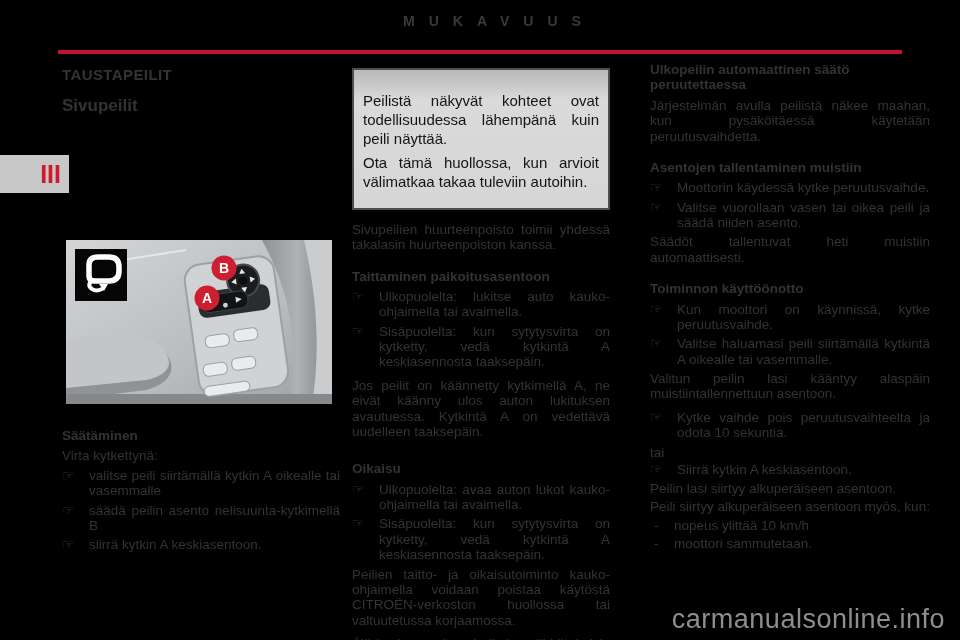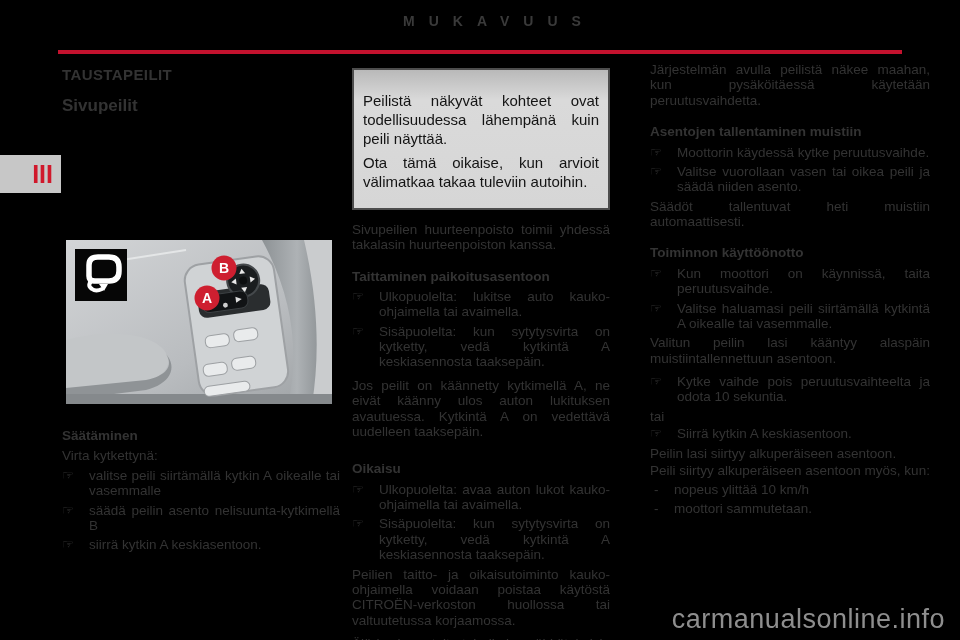--- a/index.html
+++ b/index.html
@@ -12,21 +12,21 @@
   .page-title{
     position:absolute;top:13px;left:12px;width:960px;text-align:center;
     font-size:14px;font-weight:bold;color:#3a3a3a;
     letter-spacing:14px;text-indent:14px;
   }
   .red-rule{
     position:absolute;top:50px;left:58px;width:844px;height:4px;
     background:#c4122e;
   }
   .chapter-tab{
-    position:absolute;left:0;top:155px;width:61px;height:38px;
+    position:absolute;left:0;top:155px;width:69px;height:38px;
     background:#c7c7c7;box-sizing:border-box;
     display:flex;align-items:center;justify-content:flex-end;
     padding-right:8px;color:#d0182b;font-size:25px;font-weight:bold;
   }
   .col{position:absolute;font-size:13.5px;line-height:1.14;text-align:justify;color:#333;}
   .col p{margin:0 0 8px;}
   .h-section{font-size:15px;font-weight:bold;letter-spacing:.4px;margin:0;}
   .h-sub{font-size:17px;font-weight:bold;margin:13px 0 11px;text-align:left;}
   .h-topic{font-size:13.5px;font-weight:bold;margin:16px 0 5px;text-align:left;}
   .bullet{display:flex;margin:2px 0 4px;}
@@ -143,21 +143,21 @@
   </div>
   <div class="bullet">
     <span class="marker">☞</span>
     <span class="txt">siirrä kytkin A keskiasentoon.</span>
   </div>
 </div>
 
 <div class="col col2">
   <div class="notice-box">
     <p>Peilistä näkyvät kohteet ovat todellisuudessa lähempänä kuin peili näyttää.</p>
-    <p>Ota tämä oikaise, kun arvioit välimatkaa takaa tuleviin autoihin.</p>
+    <p>Ota tämä huollossa, kun arvioit välimatkaa takaa tuleviin autoihin.</p>
   </div>
   <p>Sivupeilien huurteenpoisto toimii yhdessä takalasin huurteenpoiston kanssa.</p>
 
   <div class="h-topic">Taittaminen paikoitusasentoon</div>
   <div class="bullet">
     <span class="marker">☞</span>
     <span class="txt">Ulkopuolelta: lukitse auto kauko-ohjaimella tai avaimella.</span>
   </div>
   <div class="bullet">
     <span class="marker">☞</span>
@@ -172,37 +172,38 @@
   </div>
   <div class="bullet">
     <span class="marker">☞</span>
     <span class="txt">Sisäpuolelta: kun sytytysvirta on kytketty, vedä kytkintä A keskiasennosta taaksepäin.</span>
   </div>
   <p style="margin-top:2px">Peilien taitto- ja oikaisutoiminto kauko-ohjaimella voidaan poistaa käytöstä CITROËN-verkoston huollossa tai valtuutetussa korjaamossa.</p>
   <p>Älä koskaan taita tai oikaise sähkötoimisia sivupeilejä käsin.</p>
 </div>
 
 <div class="col col3">
+  <div class="h-topic" style="margin-top:0">Ulkopeilin automaattinen säätö peruutettaessa</div>
   <p>Järjestelmän avulla peilistä näkee maahan, kun pysäköitäessä käytetään peruutusvaihdetta.</p>
 
   <div class="h-topic">Asentojen tallentaminen muistiin</div>
   <div class="bullet">
     <span class="marker">☞</span>
     <span class="txt">Moottorin käydessä kytke peruutusvaihde.</span>
   </div>
   <div class="bullet">
     <span class="marker">☞</span>
     <span class="txt">Valitse vuorollaan vasen tai oikea peili ja säädä niiden asento.</span>
   </div>
   <p style="margin-top:2px">Säädöt tallentuvat heti muistiin automaattisesti.</p>
 
   <div class="h-topic">Toiminnon käyttöönotto</div>
   <div class="bullet">
     <span class="marker">☞</span>
-    <span class="txt">Kun moottori on käynnissä, taita peruutusvaihde.</span>
+    <span class="txt">Kun moottori on käynnissä, kytke peruutusvaihde.</span>
   </div>
   <div class="bullet">
     <span class="marker">☞</span>
     <span class="txt">Valitse haluamasi peili siirtämällä kytkintä A oikealle tai vasemmalle.</span>
   </div>
   <p style="margin-top:2px">Valitun peilin lasi kääntyy alaspäin muistiintallennettuun asentoon.</p>
 
   <div class="bullet">
     <span class="marker">☞</span>
     <span class="txt">Kytke vaihde pois peruutusvaihteelta ja odota 10 sekuntia.</span>

